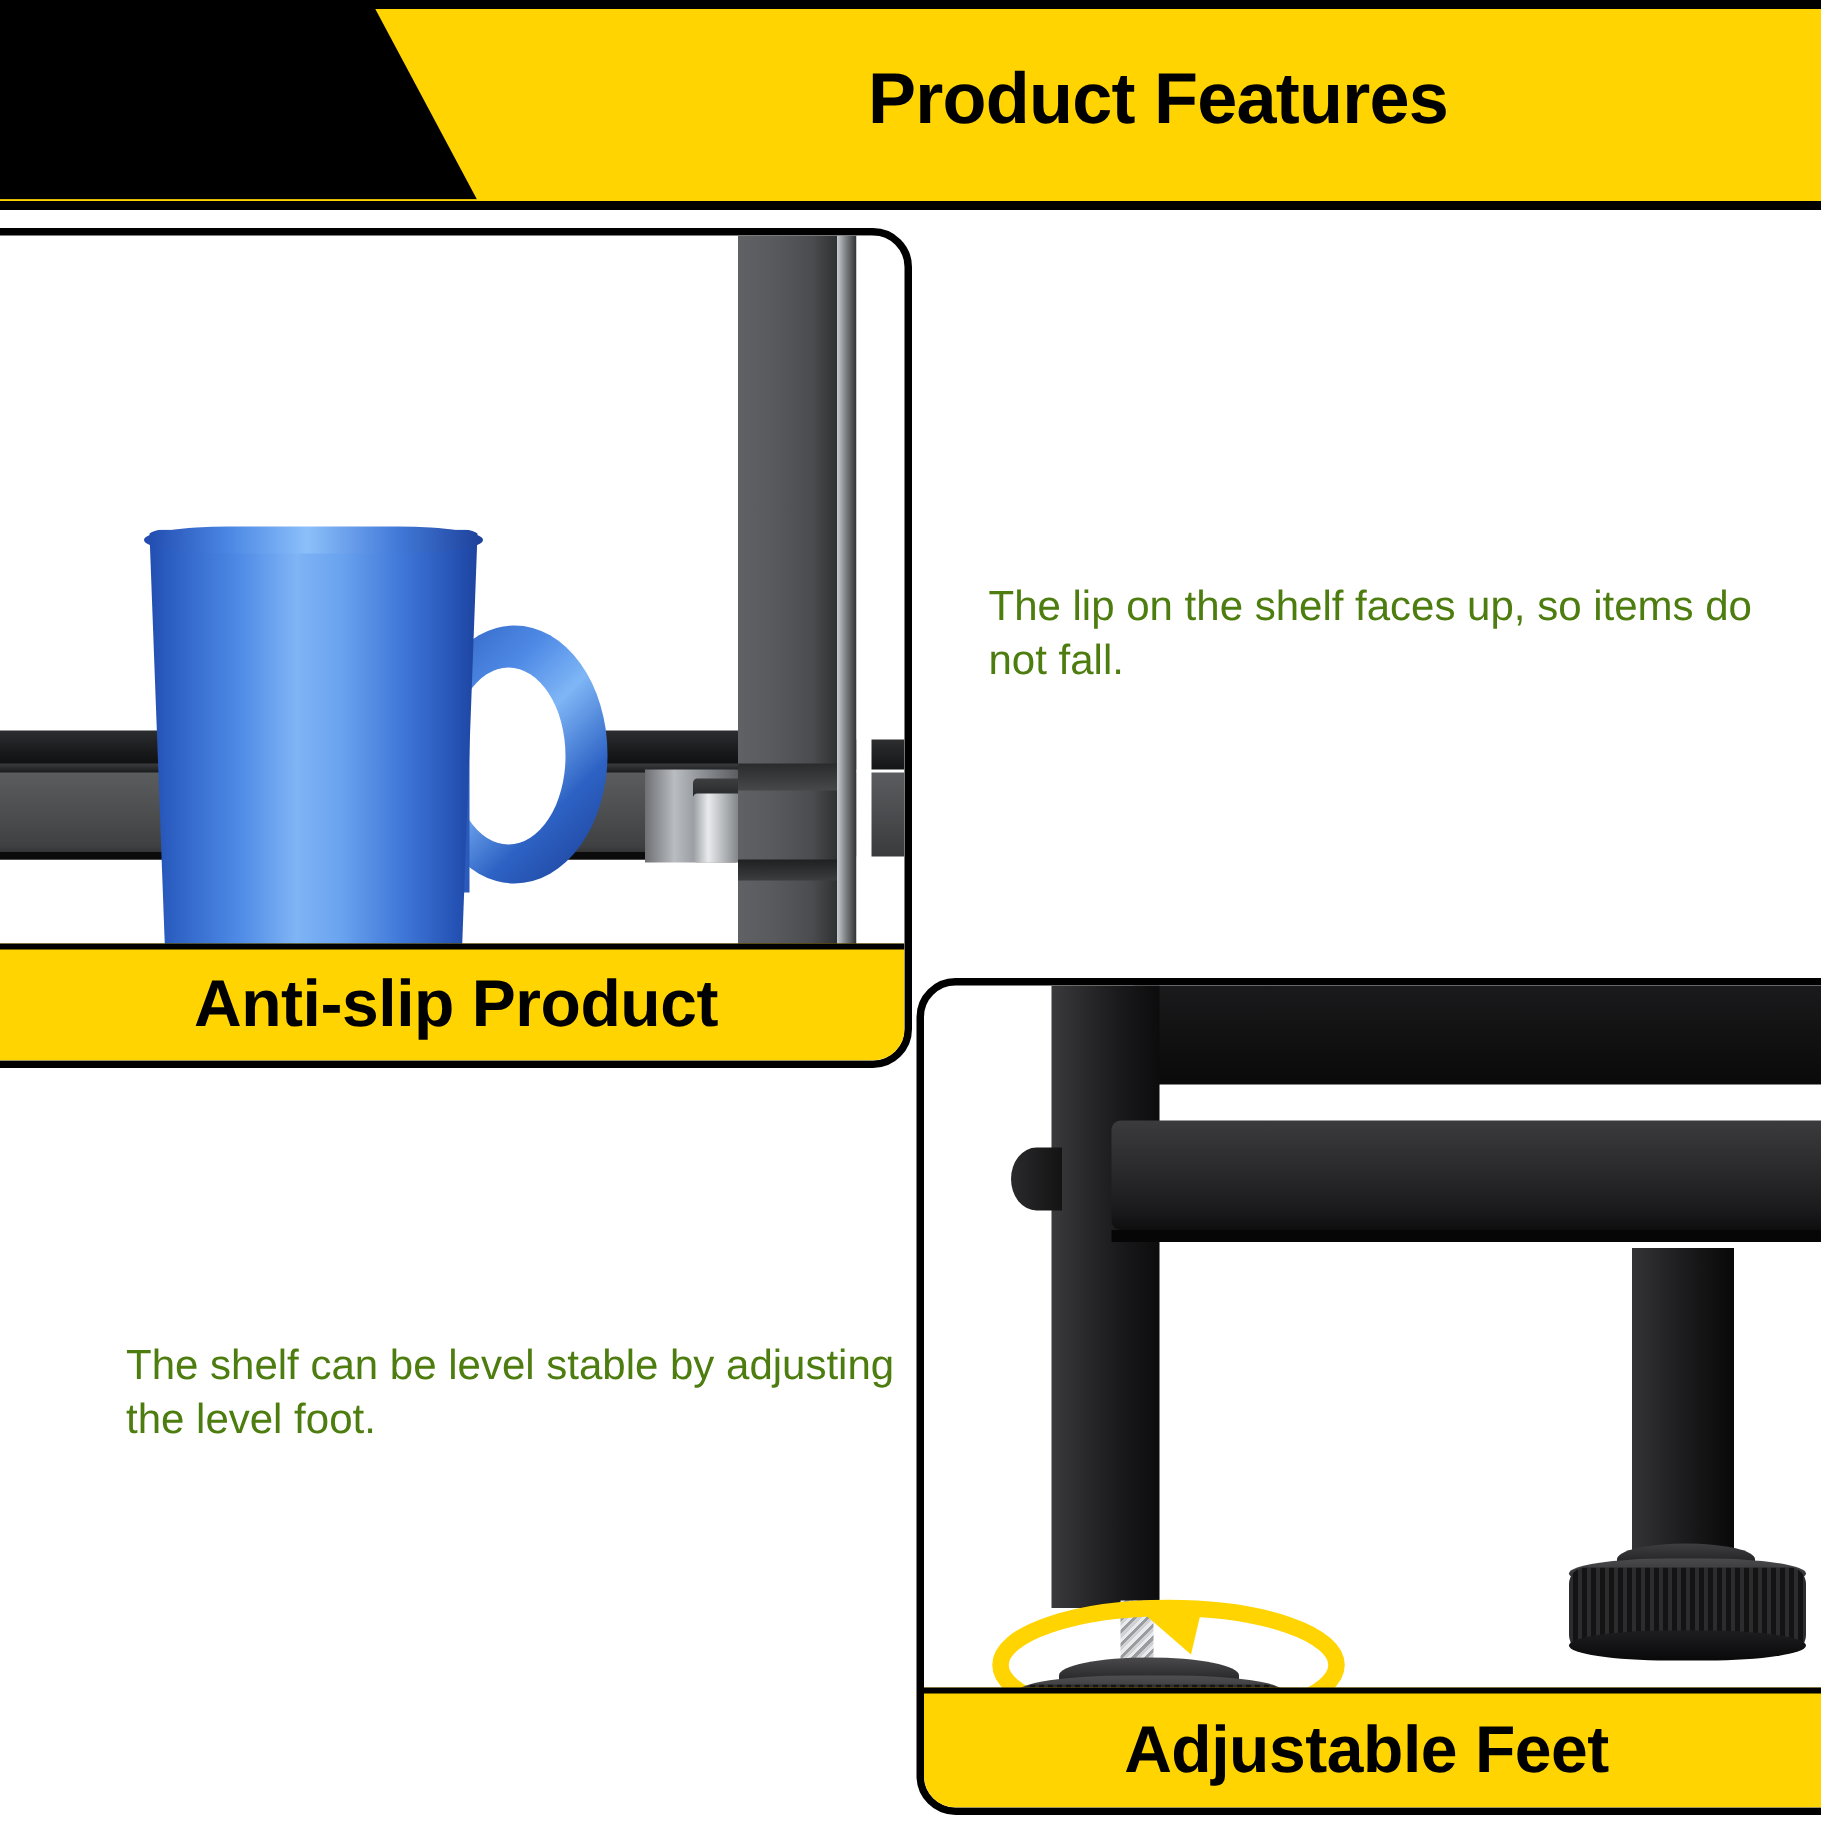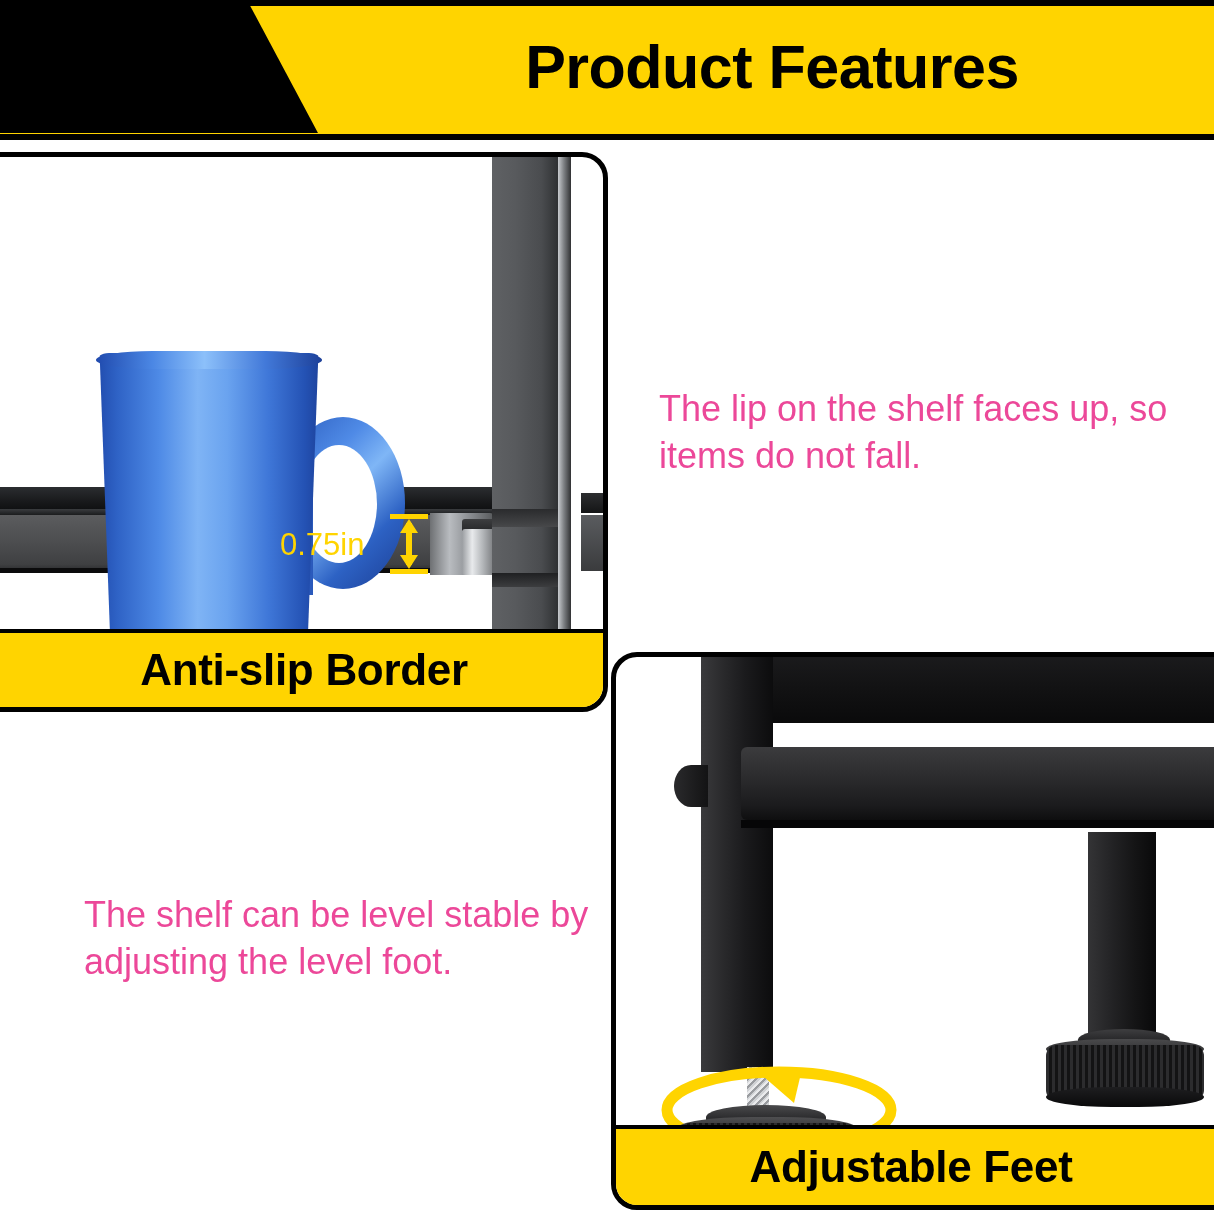--- a/index.html
+++ b/index.html
@@ -46,21 +46,21 @@
   }
   .header-title {
     position: absolute;
     left: 330px; top: 0;
     width: 884px;
     height: 133px;
     display: flex;
     align-items: center;
     justify-content: center;
     color: #000000;
-    font-size: 61px;
+    font-size: 48px;
     font-weight: bold;
     letter-spacing: -0.5px;
     white-space: nowrap;
     font-family: "Liberation Sans", sans-serif;
   }
 
   
   .panel {
     position: absolute;
     background: #ffffff;
@@ -470,22 +470,22 @@
   }
   .rotate-arrow-svg {
     position: absolute;
     left: 38px;
     top: 398px;
   }
 
   
   .body-text {
     position: absolute;
-    color: #ec4899;
-    font-size: 36px;
+    color: #4d7c0f;
+    font-size: 28px;
     line-height: 1.30;
     font-family: "Liberation Sans", sans-serif;
     font-weight: normal;
   }
   #text-lip {
     left: 659px;
     top: 386px;
     width: 520px;
   }
   #text-level {
@@ -524,35 +524,25 @@
     <div class="shelf-clip-top"></div>
     <div class="shelf-clip"></div>
     <div class="post"></div>
     <div class="post-bracket"></div>
     <div class="post-bracket2"></div>
     <div class="post-edge"></div>
     <div class="far-rail-a"></div>
     <div class="far-rail-b"></div>
     <div class="post-shadow-r"></div>
 
-    <div class="dim-wrap">
-      <div class="dim-label">0.75in</div>
-      <svg class="dim-arrow-svg" width="42" height="62" viewBox="0 0 42 62">
-        <rect x="2" y="1" width="38" height="5" fill="#FFD400"></rect>
-        <rect x="2" y="56" width="38" height="5" fill="#FFD400"></rect>
-        <rect x="18" y="10" width="6" height="42" fill="#FFD400"></rect>
-        <polygon points="21,6 30,20 12,20" fill="#FFD400"></polygon>
-        <polygon points="21,56 30,42 12,42" fill="#FFD400"></polygon>
-      </svg>
-    </div>
 
   </div>
 
   <div class="panel-caption" id="caption-antislip">
-    <span>Anti-slip Border</span>
+    <span>Anti-slip Product</span>
   </div>
 </div>
 
 <div class="body-text" id="text-lip">The lip on the shelf faces up, so items do not fall.</div>
 
 <div class="body-text" id="text-level">The shelf can be level stable by adjusting the level foot.</div>
 
 <div class="panel" id="panel-feet">
 
   <div class="scene-feet">

